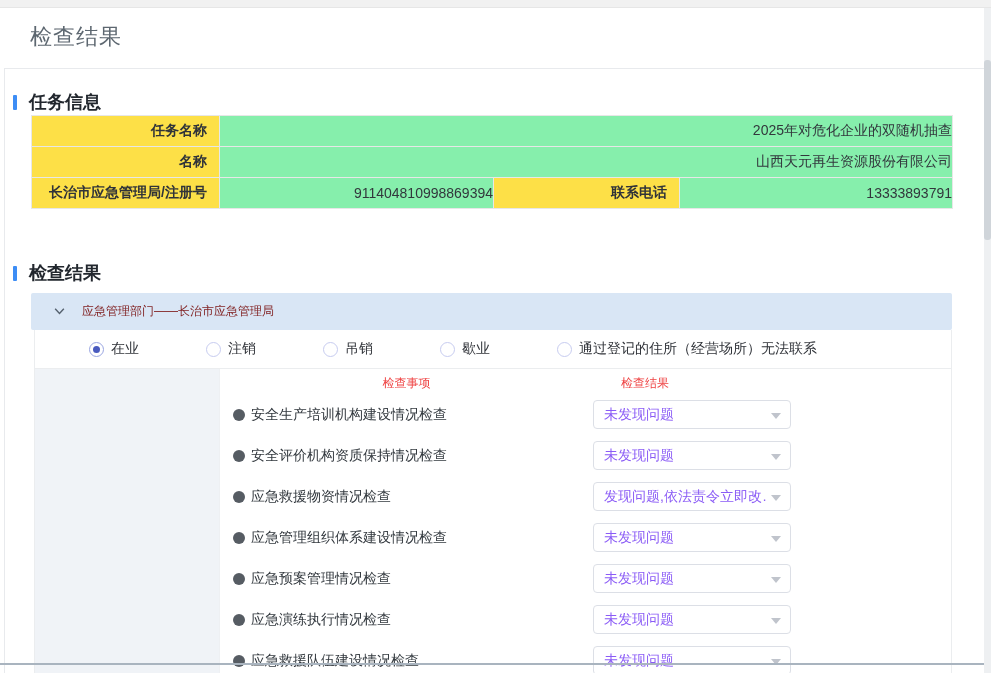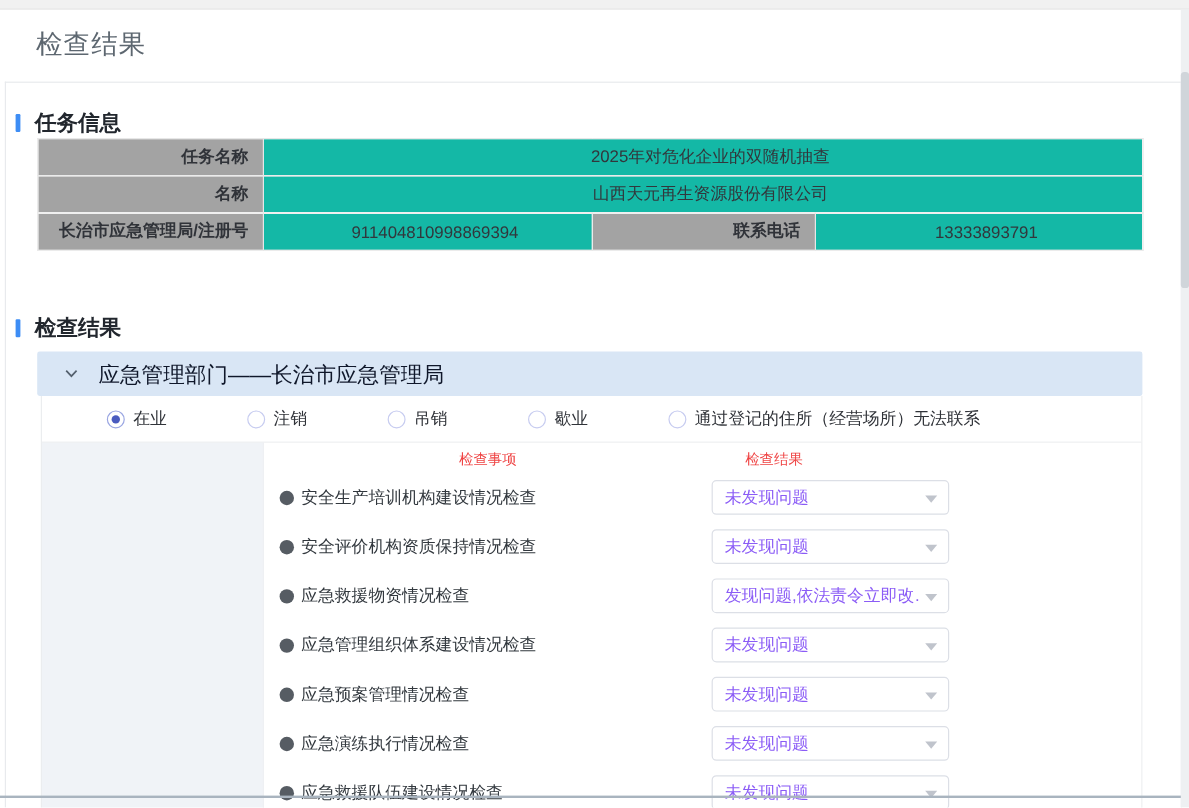--- a/index.html
+++ b/index.html
@@ -21,31 +21,31 @@
   .sec-bar { width: 4px; height: 15px; background: #3d8df5; border-radius: 1px; }
   .sec-title { margin-left: 12px; font-size: 18px; font-weight: bold; color: #22272e; }
   .sec-1 { top: 21px; }
   .sec-2 { top: 192px; }
 
   
   .info-table { position: absolute; left: 26px; top: 46px; width: 921px;
     border-collapse: collapse; table-layout: fixed; }
   .info-table td { border: 1px solid #e7e7e7; height: 31px; font-size: 14px;
     overflow: hidden; white-space: nowrap; }
-  .info-table td.lbl { background: #a3a3a3; text-align: right; padding-right: 12px;
+  .info-table td.lbl { background: #fde047; text-align: right; padding-right: 12px;
     font-weight: bold; color: #303339; }
-  .info-table td.val { background: #14b8a6; text-align: center; padding-left: 12px;
+  .info-table td.val { background: #86efac; text-align: right; padding-left: 12px;
     color: #32373c; }
 
   
   .panel { position: absolute; left: 26px; top: 224px; width: 921px; height: 37px;
     background: #d9e6f5; border-radius: 2px; display: flex; align-items: center;
     cursor: pointer; }
   .chevron { margin-left: 22px; display: flex; align-items: center; }
-  .panel-title { margin-left: 16px; font-size: 18px; color: #0f172a; }
+  .panel-title { margin-left: 16px; font-size: 12px; color: #7f1d1d; }
 
   
   .result-box { position: absolute; left: 29px; top: 261px; width: 918px;
     height: 403px; border: 1px solid #ebedef; border-top: none; background: #fff; }
 
   .radio-row { height: 39px; display: flex; align-items: center;
     border-bottom: 1px solid #ebedef; background: #fff; }
   .radio-item { display: flex; align-items: center; margin-left: 67px; cursor: pointer; }
   .radio-item:first-child { margin-left: 54px; }
   .radio-circle { width: 15px; height: 15px; border: 1px solid #c7ccf0; border-radius: 50%;

